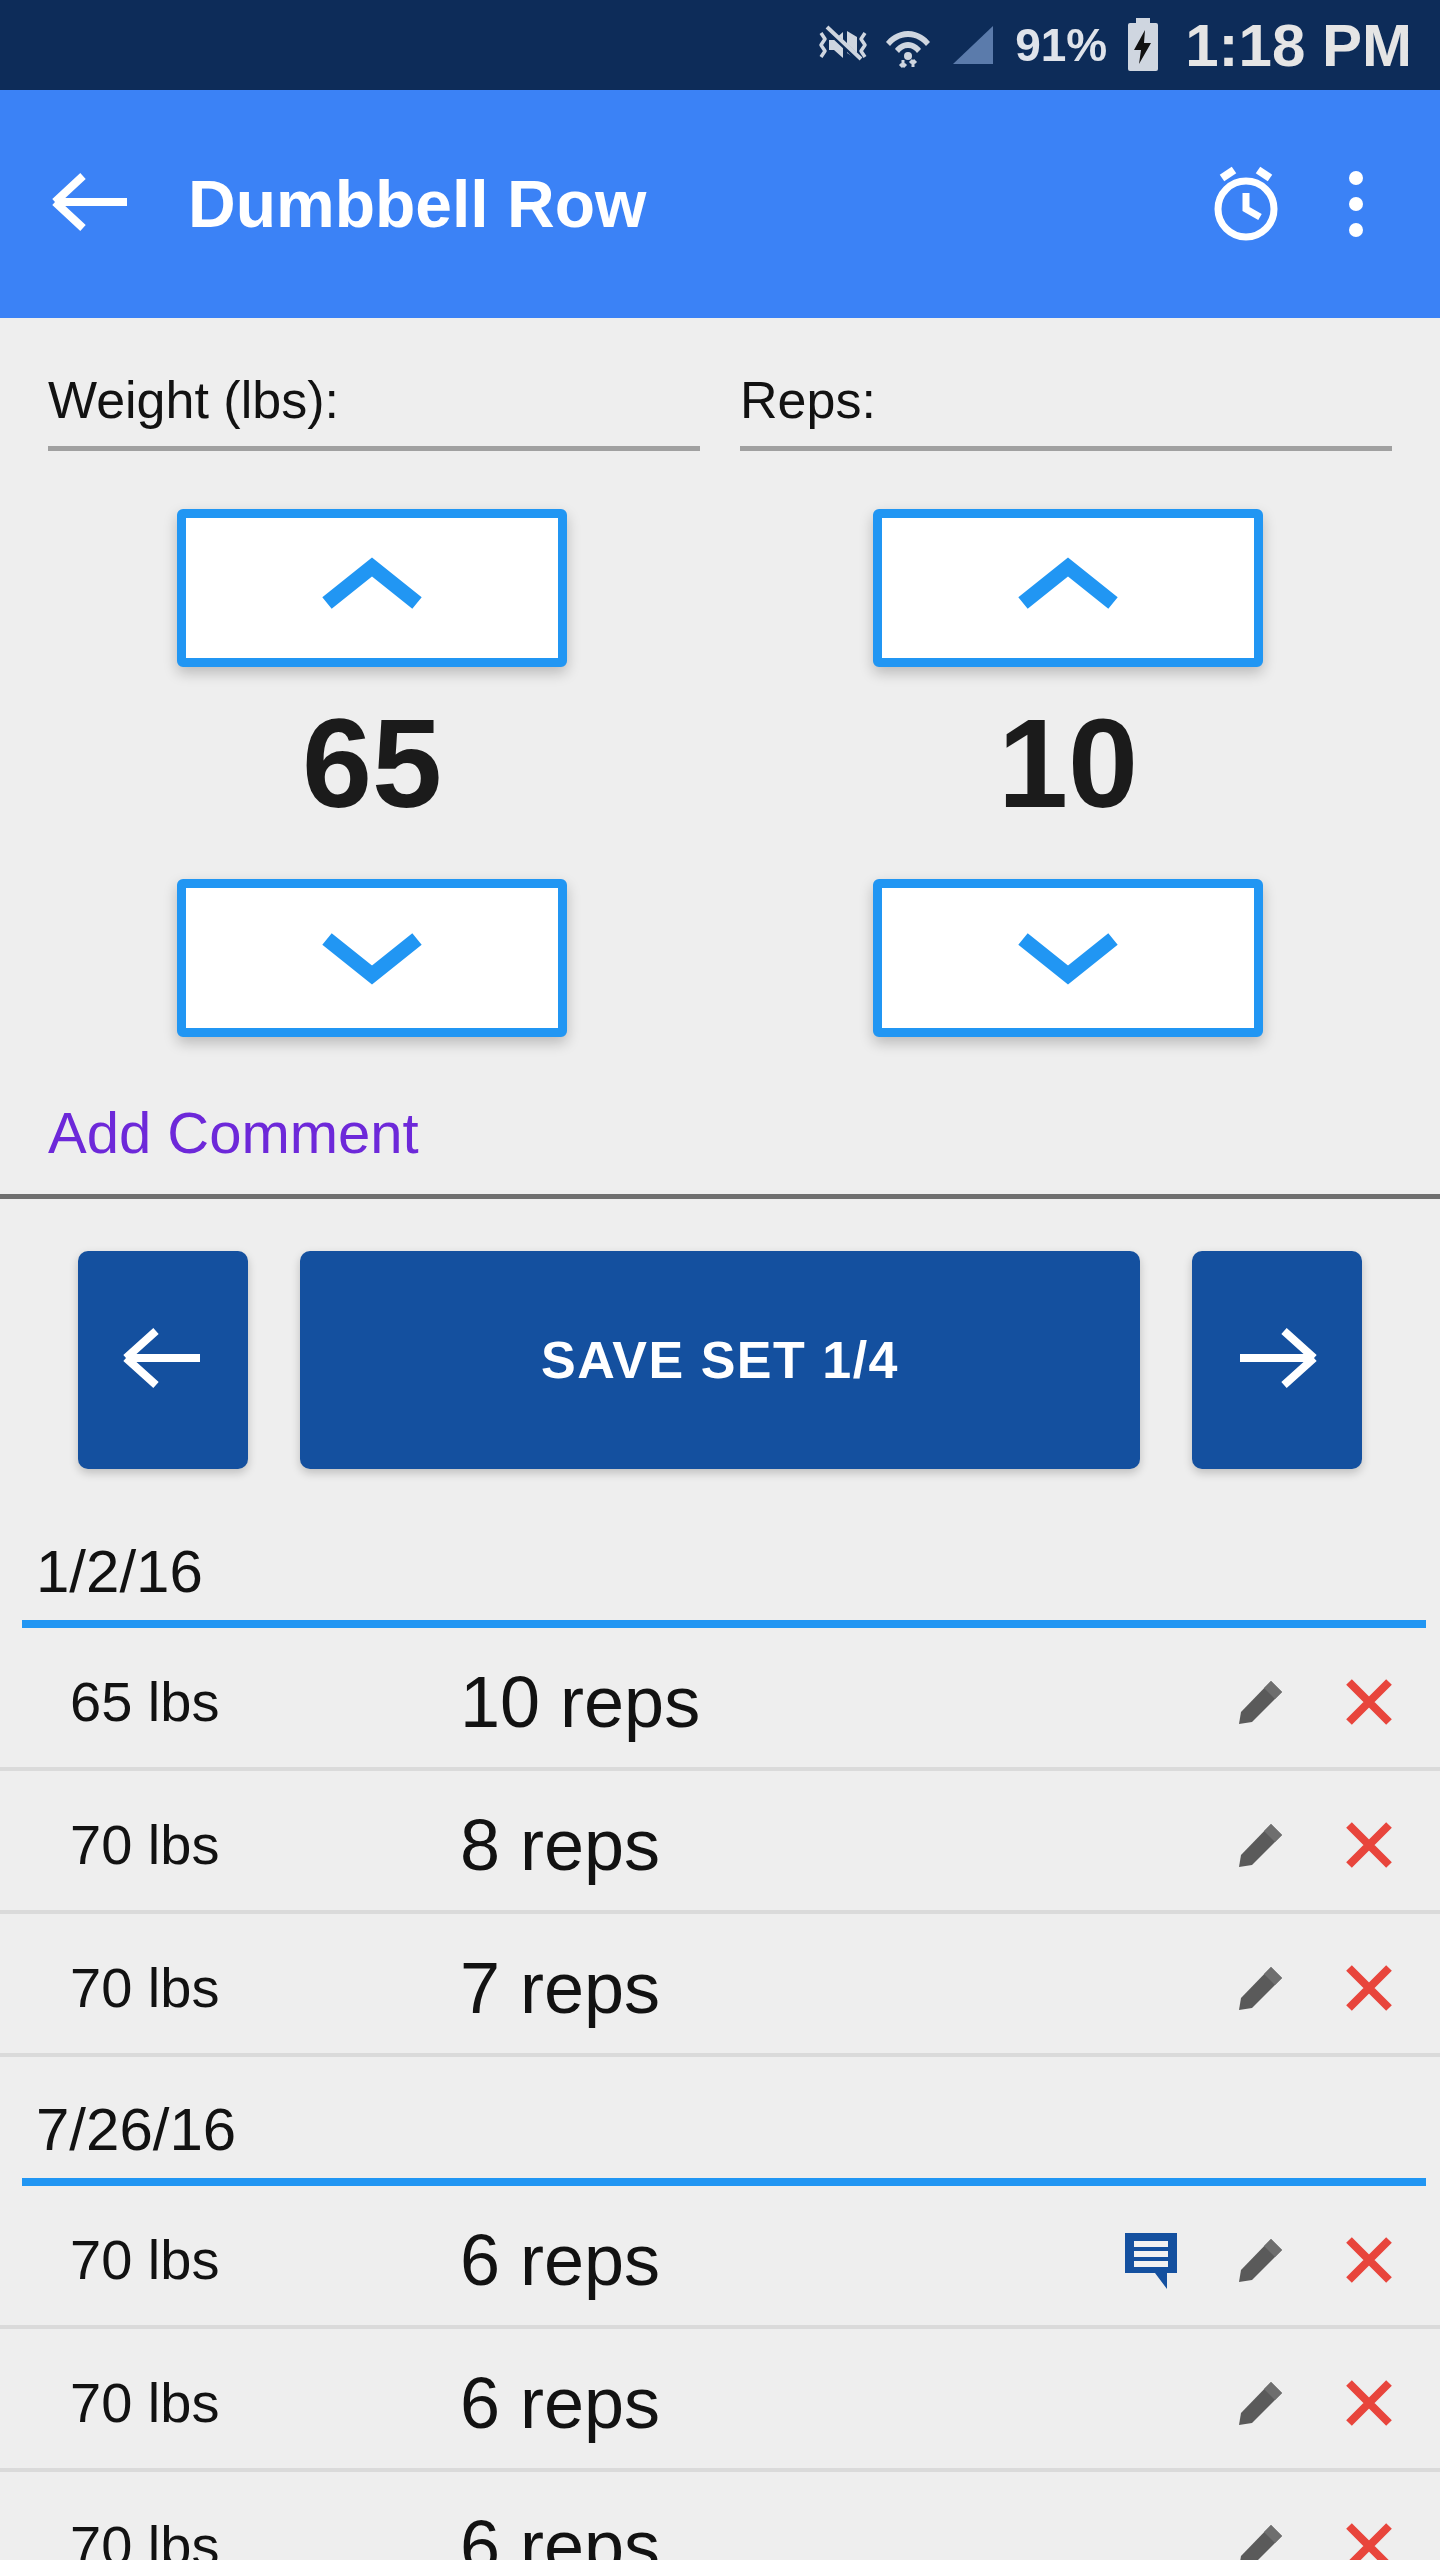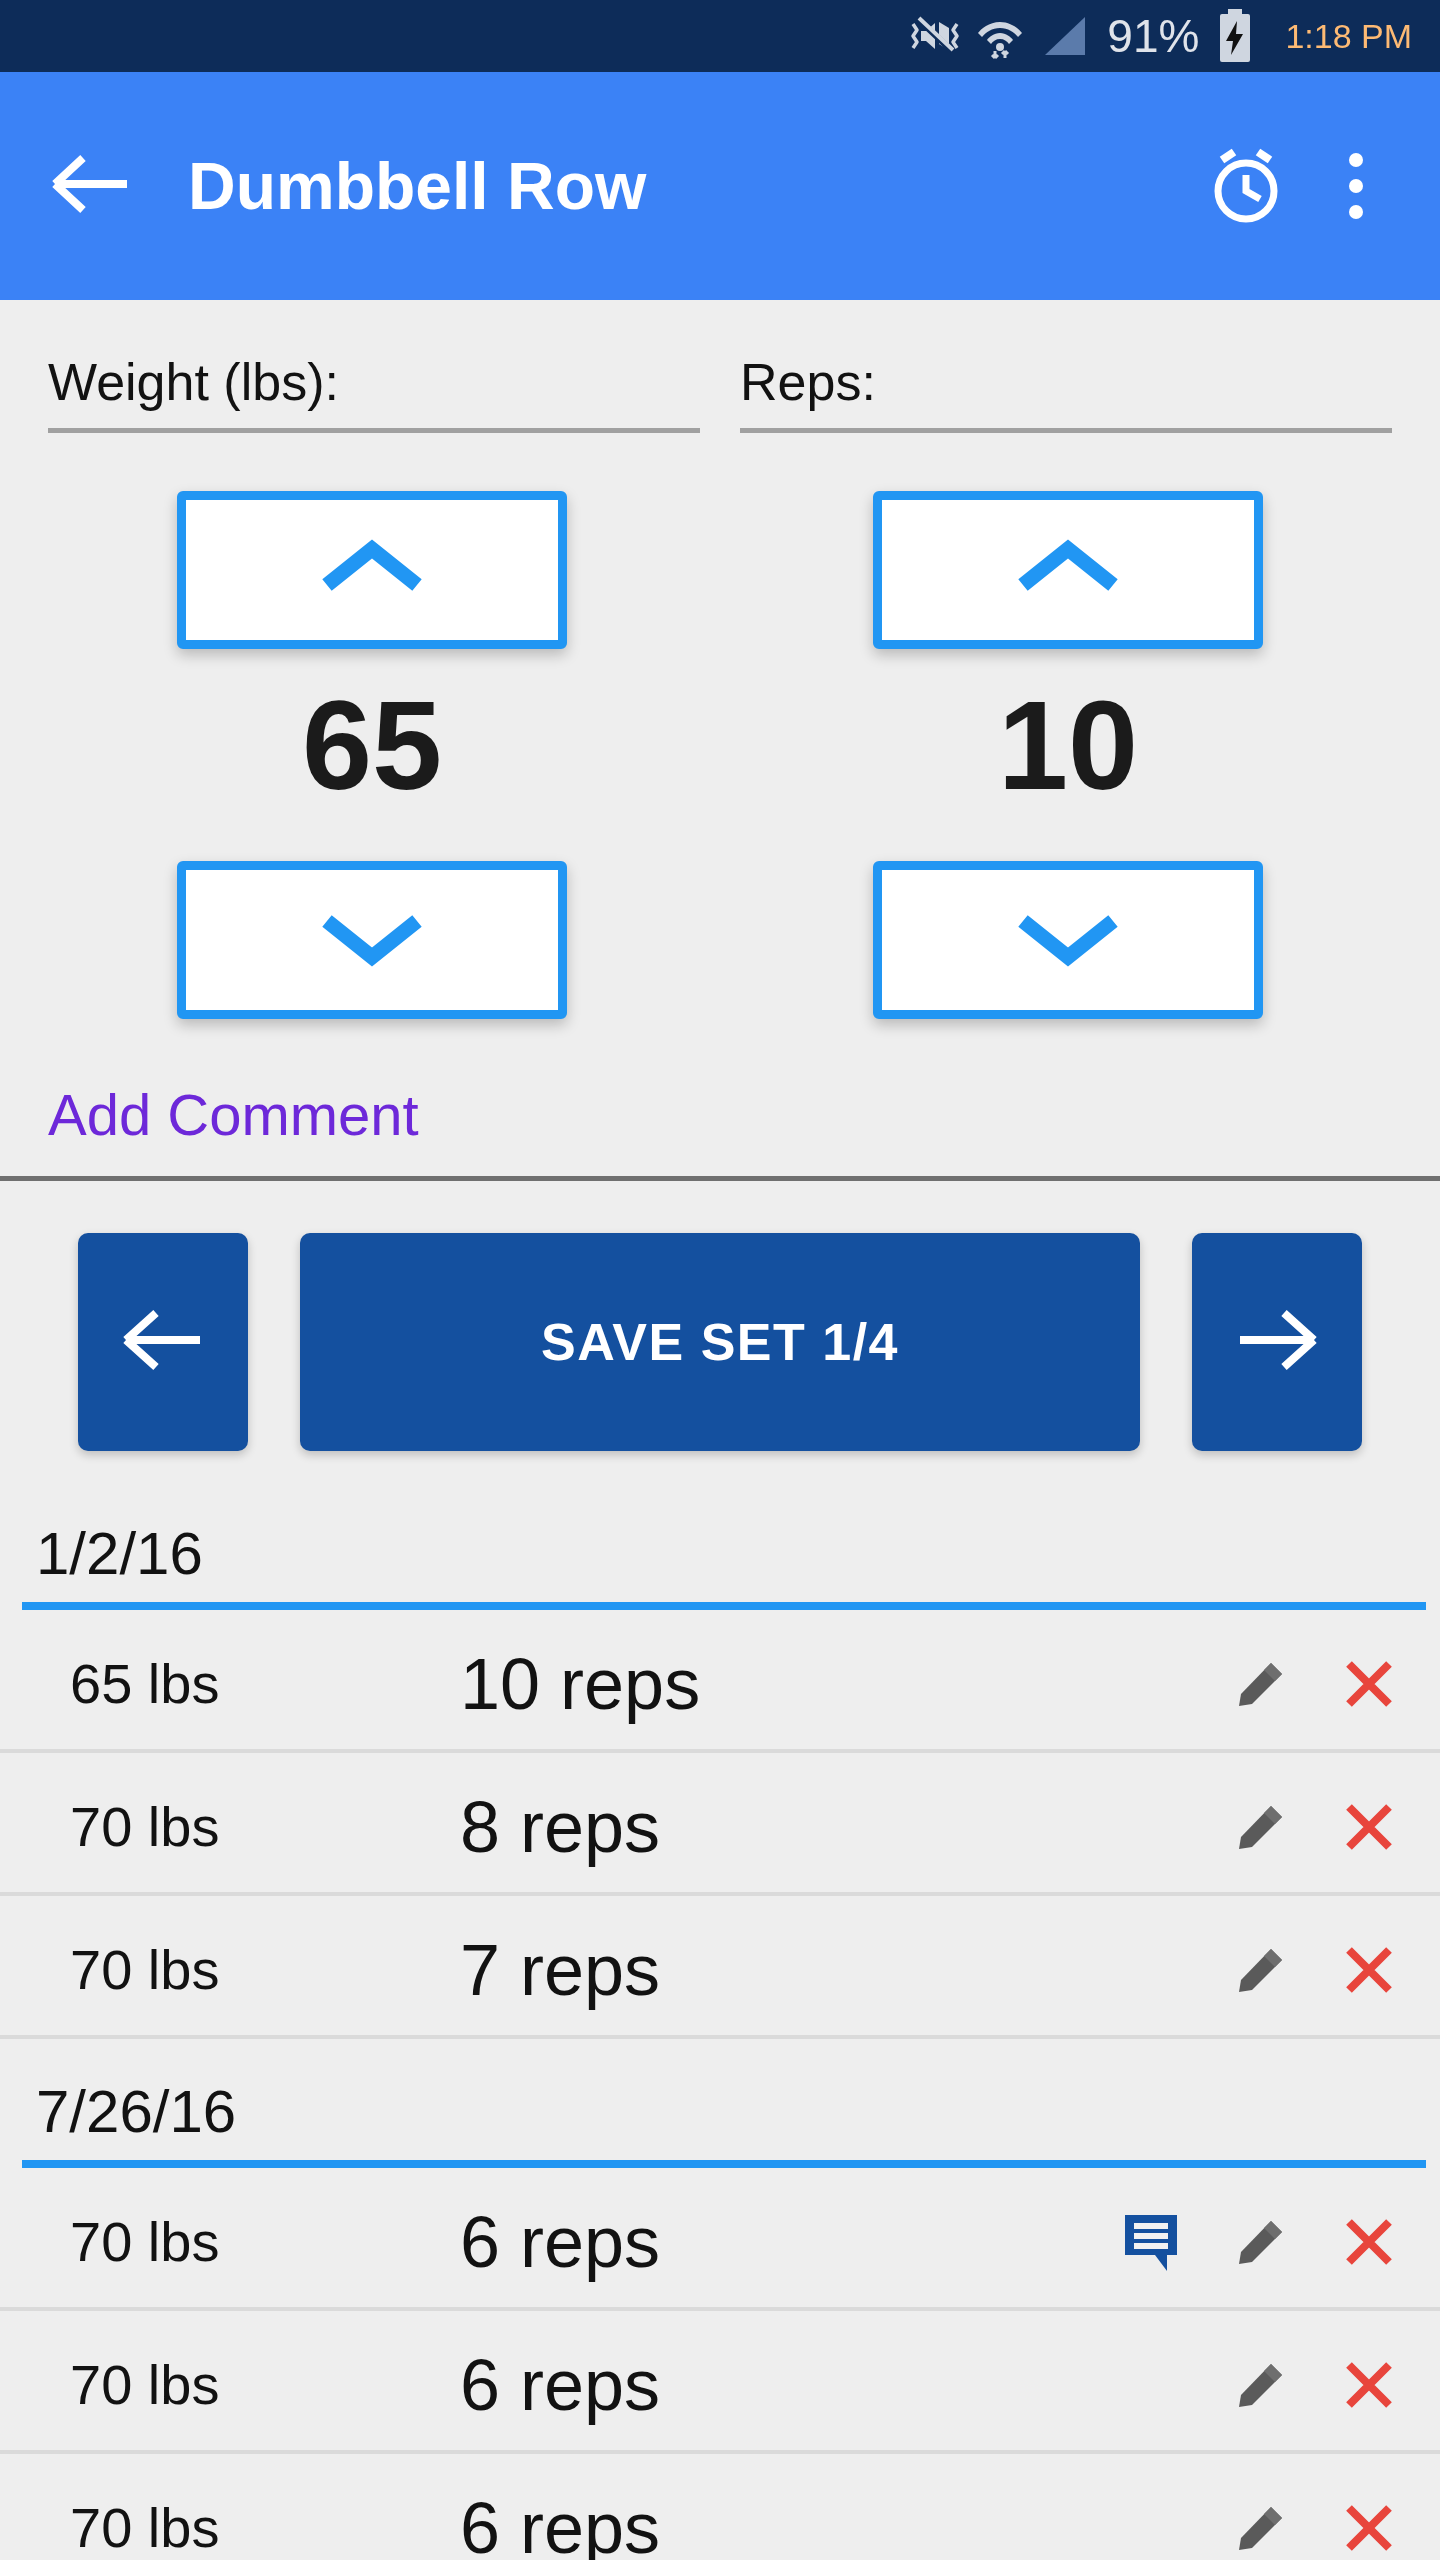--- a/index.html
+++ b/index.html
@@ -7,31 +7,32 @@
   html, body {
     width: 1440px;
     height: 2560px;
     background: #eeeeee;
     font-family: "Liberation Sans", sans-serif;
     overflow: hidden;
   }
 
   
   .status-bar {
-    height: 72px;
+    height: 90px;
     background: #0d2c59;
     display: flex;
     align-items: center;
     justify-content: flex-end;
     padding-right: 28px;
     gap: 16px;
+    font-weight: bold;
   }
   .status-icon { display: flex; align-items: center; }
   .battery-pct { color: #dfe3ea; font-size: 46px; }
-  .clock-text { color: #fdba74; font-size: 34px; margin-left: 14px; }
+  .clock-text { color: #e5e5e5; font-size: 60px; margin-left: 6px; }
 
   
   .app-bar {
     height: 228px;
     background: #3b82f6;
     display: flex;
     align-items: center;
     padding: 0 44px;
   }
   .appbar-back {

